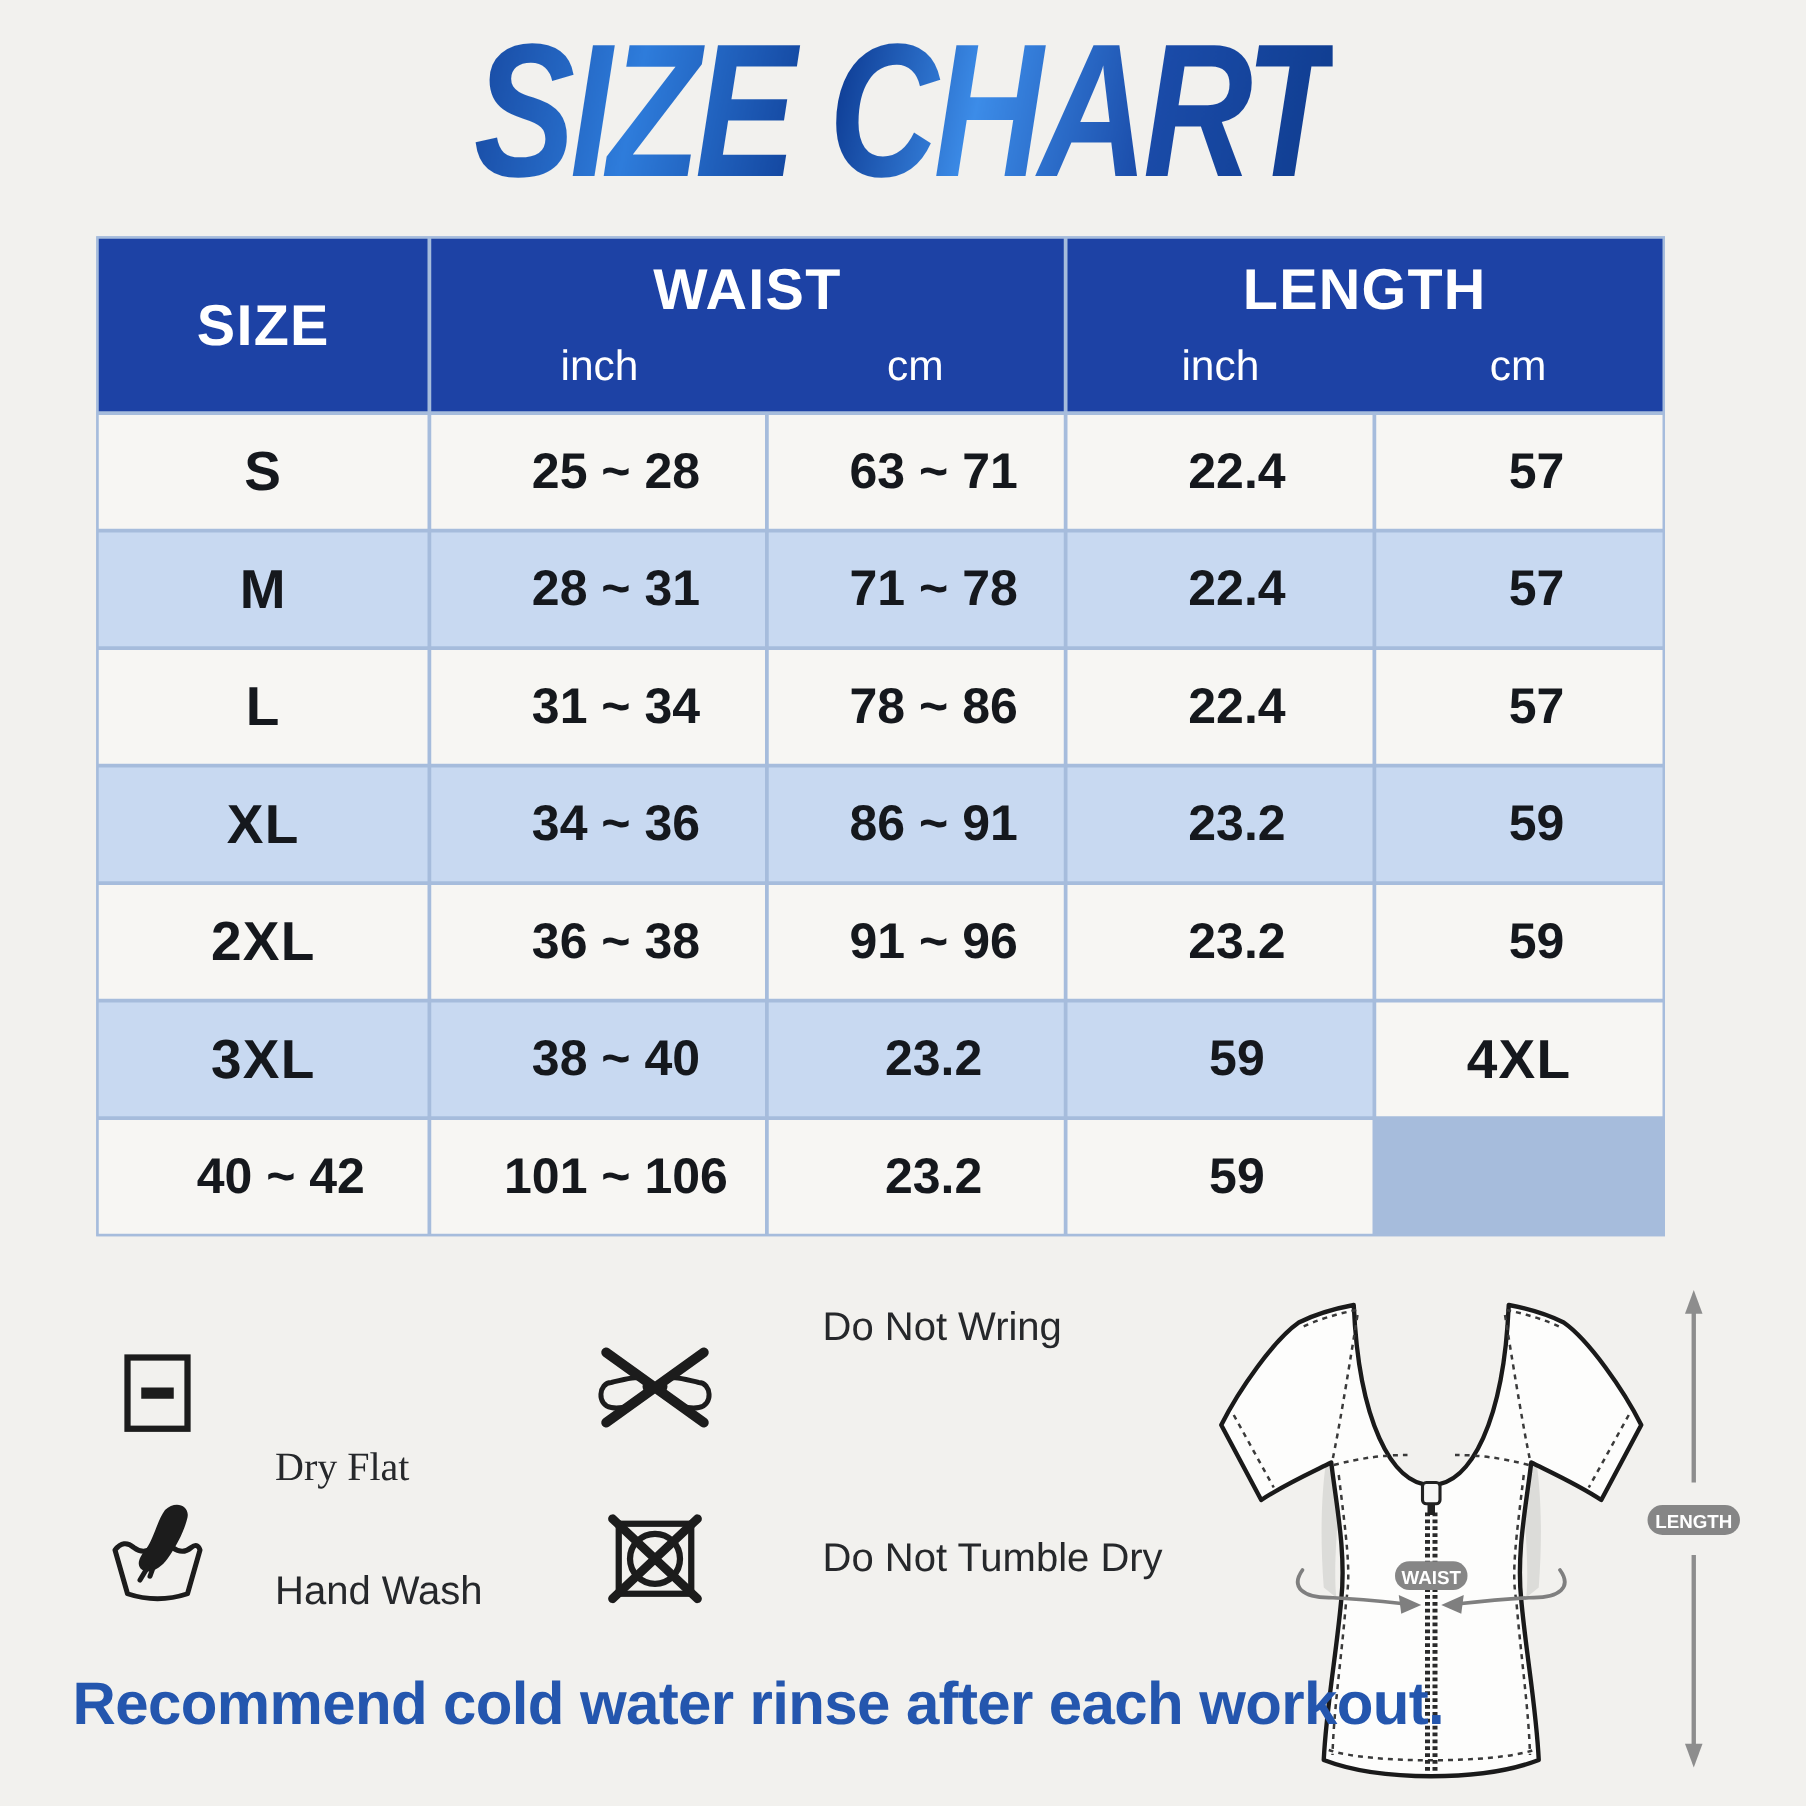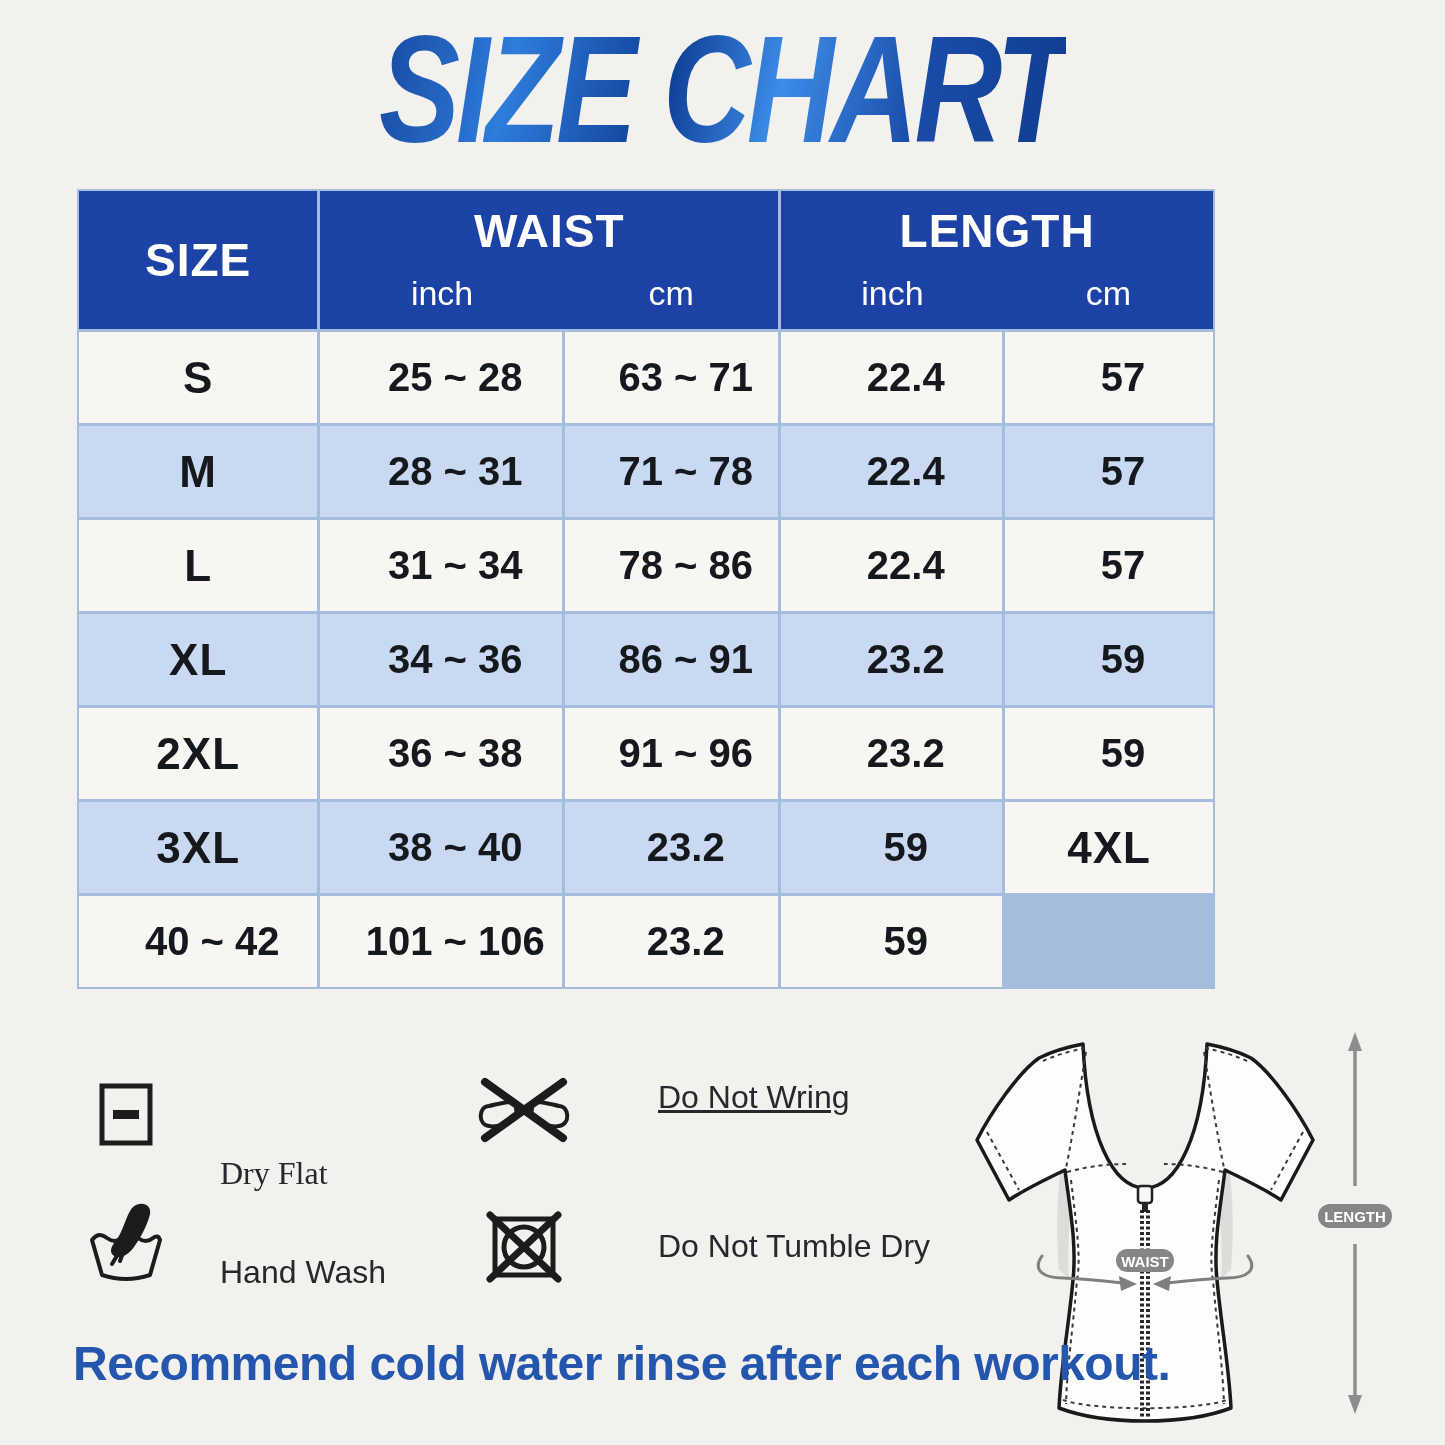--- a/index.html
+++ b/index.html
@@ -24,21 +24,21 @@
     letter-spacing:-5px;
     transform:scaleX(.80);
     transform-origin:center;
     background:linear-gradient(105deg,#16479f 0%,#2e7cdb 20%,#0f3e96 42%,#3c8ce8 58%,#1a4ba8 78%,#0f3c8e 100%);
     -webkit-background-clip:text; background-clip:text;
     color:transparent;
   }
 
   
   .size-table {
-    position:absolute; left:77px; top:189px; width:1138px; height:800px;
+    position:absolute; left:77px; top:189px; width:1255px; height:800px;
     display:grid;
     grid-template-columns:273fr 277fr 244fr 253fr 238fr;
     grid-template-rows:138px repeat(7, 1fr);
     gap:3px;
     background:#a6bcdc;
     border:2px solid #a6bcdc;
   }
   .th {
     background:#1d42a5; color:#fff;
     display:flex; flex-direction:column;
@@ -70,21 +70,21 @@
   }
   .ci-stroke { stroke:#1c1c1c; fill:none; }
 
   
   .garment { position:absolute; left:945px; top:1018px; }
 
   
   .footer-note {
     position:absolute; left:58px; top:1336px;
     font-size:48px; font-weight:bold; color:#2456ae;
-    letter-spacing:-0.5px; white-space:nowrap;margin-left:15px;
+    letter-spacing:-0.5px; white-space:nowrap;
   }
 </style>
 </head>
 <body>
 
 <div class="page-title">
   <span class="grad">SIZE CHART</span>
 </div>
 
 <div class="size-table">
@@ -151,21 +151,21 @@
   <rect x="14" y="27" width="26" height="9" fill="#1c1c1c"></rect>
 </svg>
 <div class="care-label" style="left:220px; top:1156px;font-family:Liberation Serif, serif;">Dry Flat</div>
 
 <svg class="care-icon" style="left:475px; top:1072px;" width="98" height="76" viewBox="0 0 98 76">
   <path class="ci-stroke" stroke-width="4" stroke-linejoin="round" d="M14,34 C4,34 2,52 14,54 C24,56 36,50 44,43 C40,38 40,36 44,33 C36,27 24,32 14,34 Z"></path>
   <path class="ci-stroke" stroke-width="4" stroke-linejoin="round" d="M84,34 C94,34 96,52 84,54 C74,56 62,50 54,43 C58,38 58,36 54,33 C62,27 74,32 84,34 Z"></path>
   <path class="ci-stroke" stroke-width="3.5" d="M44,33 C48,38 50,40 54,43 M44,43 C48,40 50,38 54,33"></path>
   <path d="M10,10 L88,66 M88,10 L10,66" stroke="#1c1c1c" stroke-width="8" stroke-linecap="round" fill="none"></path>
 </svg>
-<div class="care-label" style="left:658px; top:1080px;text-decoration:underline;">Do Not Wring</div>
+<div class="care-label" style="left:658px; top:1044px;">Do Not Wring</div>
 
 <svg class="care-icon" style="left:88px; top:1198px;" width="76" height="84" viewBox="0 0 76 84">
   <path class="ci-stroke" stroke-width="4" stroke-linejoin="round" d="M4,42 Q11,33 19,40 Q27,46 34,40 Q42,33 50,40 Q58,46 65,40 Q70,36 72,42 L62,77 Q38,85 14,77 Z"></path>
   <path fill="#1c1c1c" d="M44,10 C52,2 64,6 62,16 C60,25 54,38 46,49 C41,56 32,62 26,58 C20,54 24,47 29,41 C35,33 38,18 44,10 Z"></path>
   <path d="M30,56 L24,66 M36,52 L32,63" stroke="#1c1c1c" stroke-width="4" stroke-linecap="round"></path>
 </svg>
 <div class="care-label" style="left:220px; top:1227px;margin-top:28px;">Hand Wash</div>
 
 <svg class="care-icon" style="left:486px; top:1210px;" width="76" height="74" viewBox="0 0 76 74">
   <rect class="ci-stroke" x="9" y="9" width="58" height="56" stroke-width="5"></rect>

